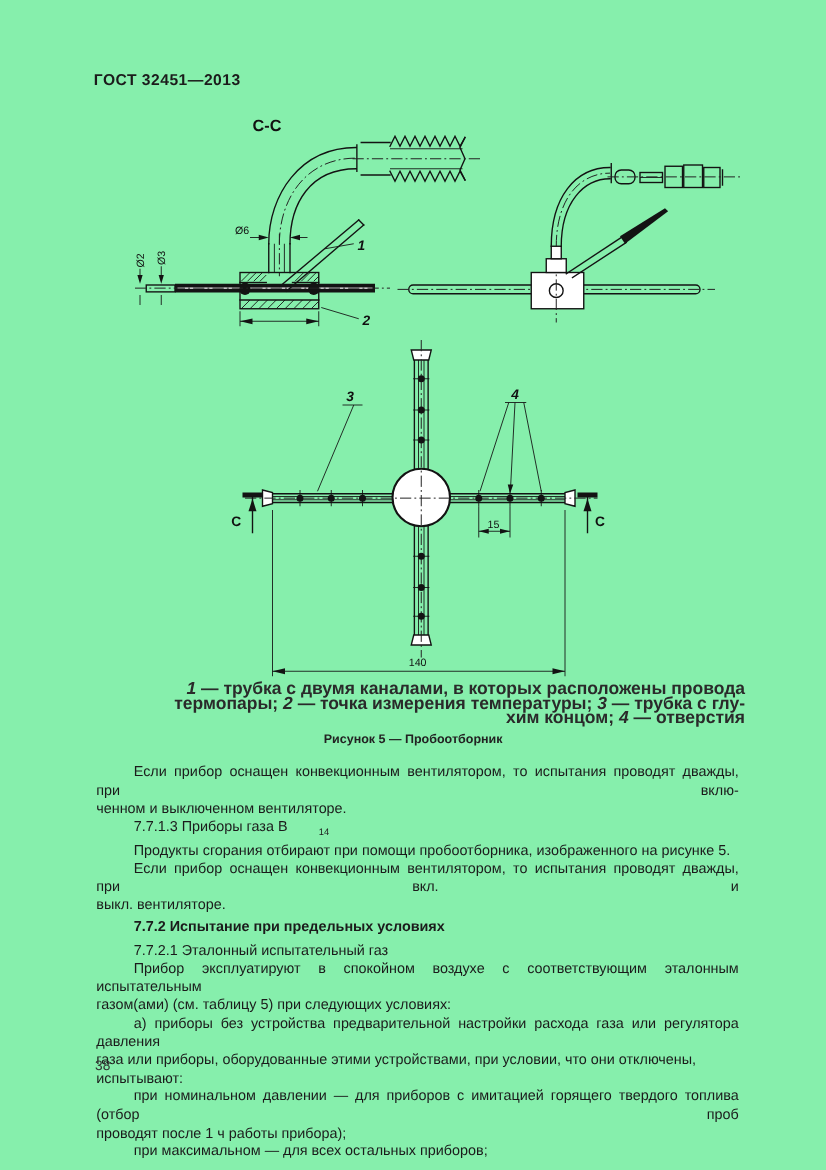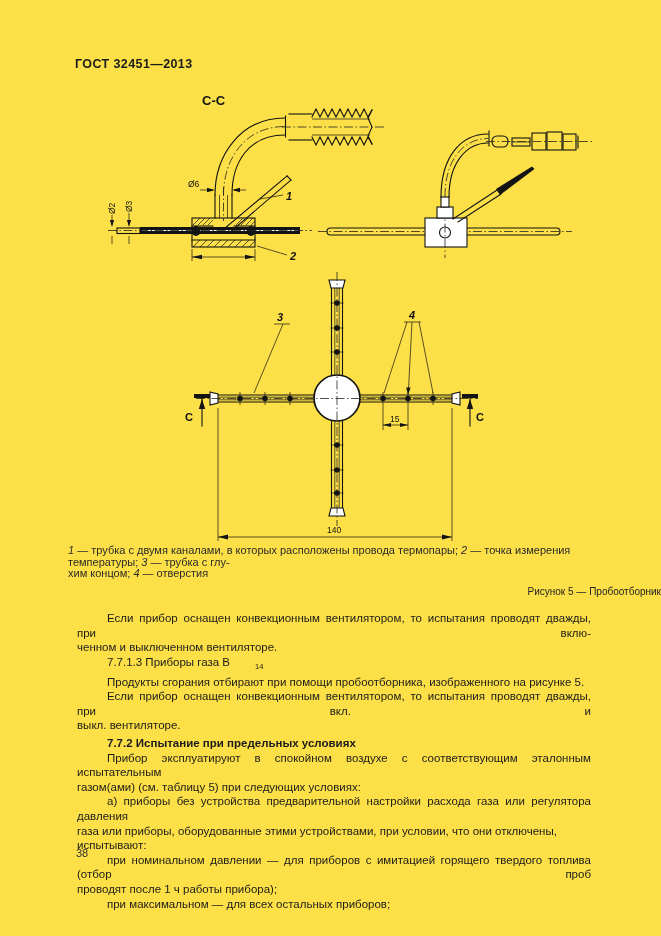--- a/index.html
+++ b/index.html
@@ -1,22 +1,22 @@
 <!DOCTYPE html>
 <html><head>
 <meta charset="utf-8">
 <style>
   html,body{margin:0;padding:0;background:#e8e8e8;}
-  .page{position:relative;width:661px;height:936px;background:#fde047;margin:0 auto;
+  .page{position:relative;width:661px;height:936px;background:#86efac;margin:0 auto;
         font-family:"Liberation Sans",sans-serif;color:#1b1b1b;overflow:hidden;}
   .hdr{position:absolute;left:75px;top:57px;font-size:12.5px;font-weight:bold;letter-spacing:.4px;}
-  .legend{position:absolute;left:68px;top:545px;width:528px;text-align:left;
-          font-size:11px;line-height:11.5px;color:#2a2a2a;}
+  .legend{position:absolute;left:68px;top:545px;width:528px;text-align:right;
+          font-size:14px;line-height:11.5px;color:#2a2a2a;font-weight:bold;}
   .legend i{font-style:italic;}
-  .figcap{position:absolute;left:0;top:586px;width:661px;text-align:right;font-size:10px;color:#222;}
+  .figcap{position:absolute;left:0;top:586px;width:661px;text-align:center;font-size:10px;color:#222;font-weight:bold;}
   .textblock{position:absolute;left:77px;top:611px;width:514px;}
   .line{font-size:11.5px;line-height:14.6px;white-space:normal;}
   .ind{text-indent:30px;}
   .just{text-align:justify;text-align-last:justify;}
   .bold{font-weight:bold;}
   .gap1{margin-top:3px;}
   .gap2{margin-top:4px;}
   sub{font-size:7.5px;margin-left:25px;}
   .pageno{position:absolute;left:76px;top:847px;font-size:11px;color:#333;}
   svg{position:absolute;left:0;}
@@ -254,20 +254,21 @@
   <div class="figcap">Рисунок 5 — Пробоотборник</div>
 
   <div class="textblock">
     <div class="line ind just">Если прибор оснащен конвекционным вентилятором, то испытания проводят дважды, при вклю-</div>
     <div class="line">ченном и выключенном вентиляторе.</div>
     <div class="line ind"><span>7.7.1.3  Приборы газа В</span><sub>14</sub></div>
     <div class="line ind">Продукты сгорания отбирают при помощи пробоотборника, изображенного на рисунке 5.</div>
     <div class="line ind just">Если прибор оснащен конвекционным вентилятором, то испытания проводят дважды, при вкл. и</div>
     <div class="line">выкл. вентиляторе.</div>
     <div class="line ind bold gap1">7.7.2  Испытание при предельных условиях</div>
+    <div class="line ind gap2">7.7.2.1  Эталонный испытательный газ</div>
     <div class="line ind just">Прибор эксплуатируют в спокойном воздухе с соответствующим эталонным испытательным</div>
     <div class="line">газом(ами) (см. таблицу 5) при следующих условиях:</div>
     <div class="line ind just">а) приборы без устройства предварительной настройки расхода газа или регулятора давления</div>
     <div class="line">газа или приборы, оборудованные этими устройствами, при условии, что они отключены, испытывают:</div>
     <div class="line ind just">при номинальном давлении — для приборов с имитацией горящего твердого топлива (отбор проб</div>
     <div class="line">проводят после 1 ч работы прибора);</div>
     <div class="line ind">при максимальном — для всех остальных приборов;</div>
   </div>
 
   <div class="pageno">38</div>

